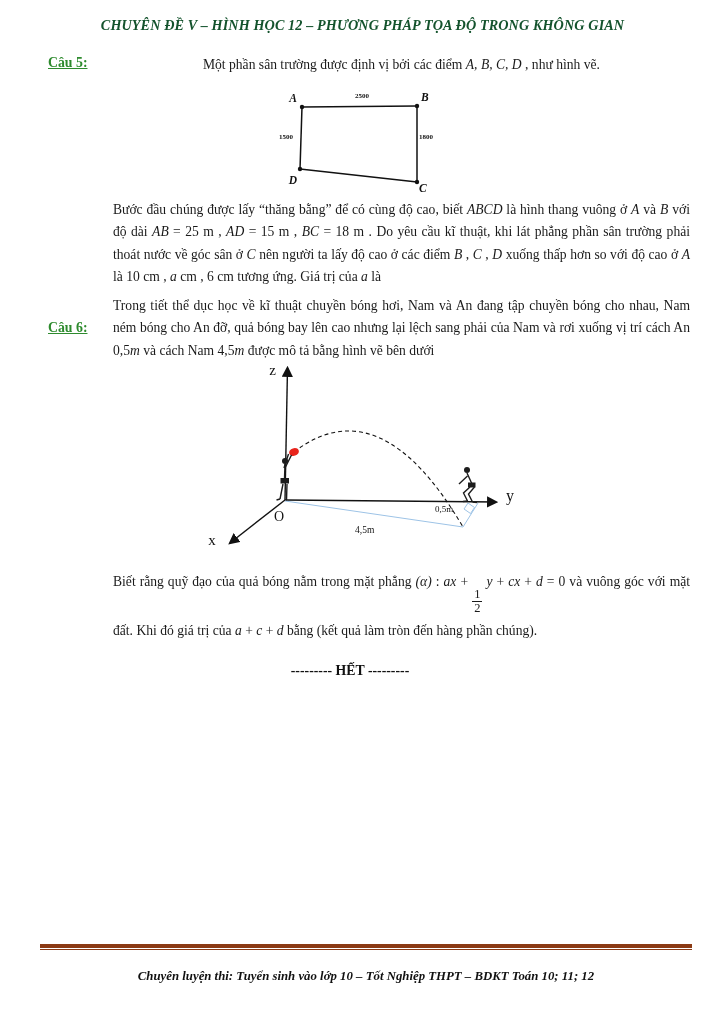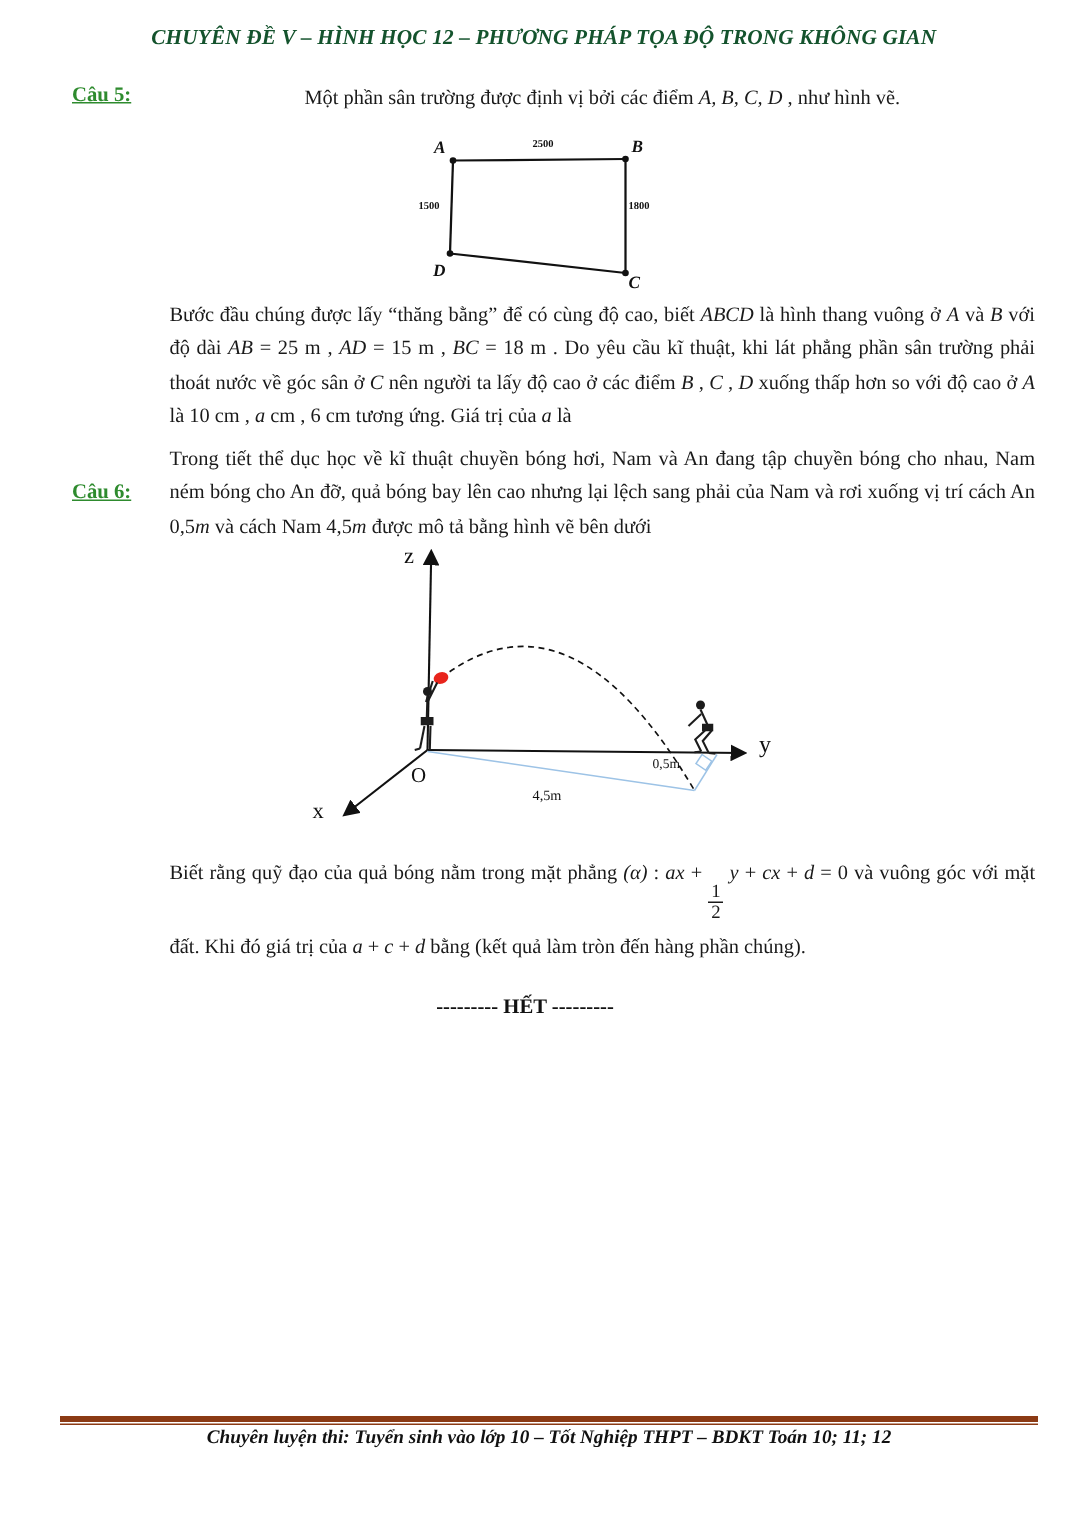--- a/index.html
+++ b/index.html
@@ -20,21 +20,21 @@
   .frac{
     display:inline-flex;flex-direction:column;text-align:center;
     vertical-align:-0.95em;line-height:1.05;font-size:12.5px;font-style:normal;
   }
   .frac .num{border-bottom:1.2px solid #1a1a1a;padding:0 2px;}
   .het{top:645px;left:0;width:700px;text-align:center;font-weight:bold;font-size:13.8px;color:#111;margin-top:18px;}
   .footer{left:40px;right:33px;top:944px;font-style:italic;font-weight:bold;font-size:12.8px;color:#111;}
   .footer-rule-thick{height:3.6px;background:#8b3a14;}
   .footer-rule-thin{height:1.3px;background:#8b3a14;margin-top:1.6px;}
   .footer-line1{display:flex;justify-content:space-between;margin-top:4px;}
-  .footer-line2,.footer-line3{text-align:center;margin-top:1px;}
+  .footer-line2,.footer-line3{text-align:center;margin-top:19px;}
   svg text{font-family:"Liberation Serif",serif;}
 </style>
 </head>
 <body>
 
 <div class="abs header-title">CHUYÊN ĐỀ V – HÌNH HỌC 12 – PHƯƠNG PHÁP TỌA ĐỘ TRONG KHÔNG GIAN</div>
 
 <div class="abs qlabel" style="top:55px;left:48px;">Câu 5:</div>
 <div class="abs qtext single" style="top:54px;left:113px;width:577px;"><span>Một phần sân trường được định vị bởi các điểm  </span><i>A, B, C, D</i><span> , như hình vẽ.</span></div>
 

